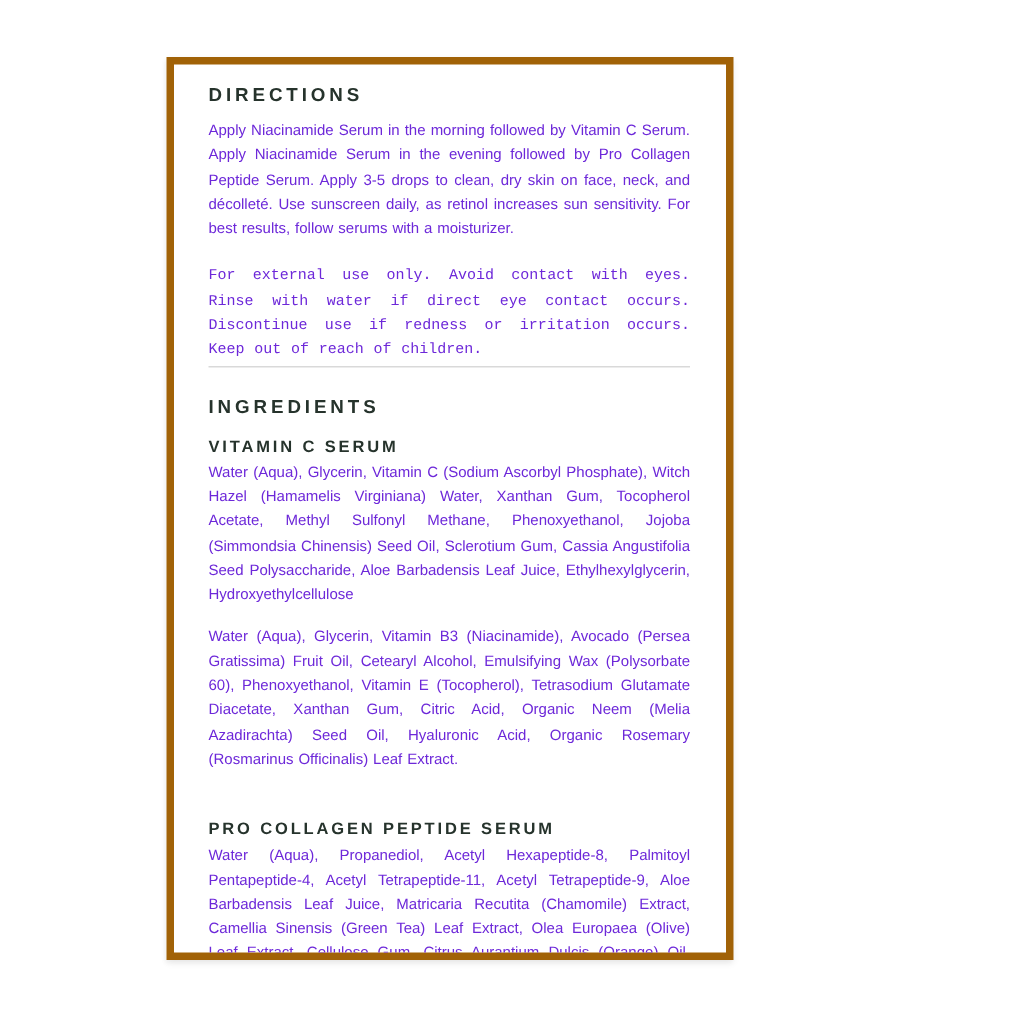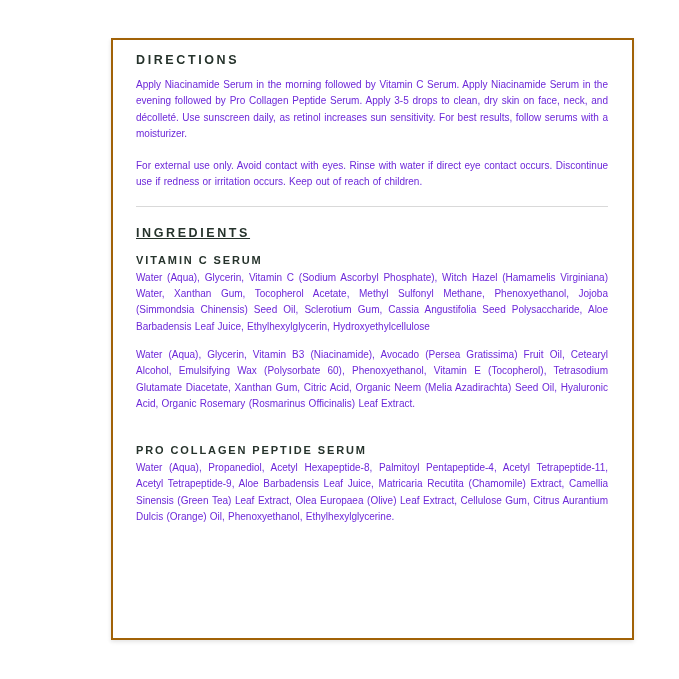--- a/index.html
+++ b/index.html
@@ -14,25 +14,25 @@
     position: relative;
     width: 679px;
     height: 679px;
     background: #ffffff;
     overflow: hidden;
   }
   .label-card {
     position: absolute;
     left: 111px;
     top: 38px;
-    width: 523px;
+    width: 378px;
     height: 602px;
     box-sizing: border-box;
     background: #ffffff;
-    border: 2px solid #a16207;
+    border: 5px solid #a16207;
     box-shadow: 0 2px 5px rgba(0,0,0,0.07), -1px 2px 3px rgba(0,0,0,0.04);
     padding: 13px 24px 14px 23px;
     overflow: hidden;
   }
   .section-heading {
     font-size: 12.5px;
     font-weight: bold;
     letter-spacing: 2.6px;
     color: #26332c;
     margin: 0 0 9px 0;
@@ -48,30 +48,30 @@
   }
   .body-text {
     font-size: 10px;
     line-height: 16.3px;
     color: #6d28d9;
     text-align: justify;
     margin: 0;
     word-spacing: 0.5px;
   }
   .para-usage   { margin-bottom: 16px; }
-  .para-warning { margin-bottom: 15px; }
+  .para-warning { margin-bottom: 1px; font-family: Liberation Mono, monospace; }
   .divider {
     border: none;
     border-top: 1px solid #d9d9d9;
     margin: 0 0 19px 0;
     height: 0;
   }
   .ingredient-block { margin-bottom: 12px; }
   .ingredient-block:last-child { margin-bottom: 0; margin-top: 31px; }
-  .ingredients-heading-space { margin-bottom: 12px; text-decoration: underline; }
+  .ingredients-heading-space { margin-bottom: 12px; }
 </style>
 </head>
 <body>
 
 <div class="stage">
   <div class="label-card">
 
     <div class="section-heading">DIRECTIONS</div>
 
     <p class="body-text para-usage">Apply Niacinamide Serum in the morning followed by Vitamin C Serum. Apply Niacinamide Serum in the evening followed by Pro Collagen Peptide Serum. Apply 3-5 drops to clean, dry skin on face, neck, and décolleté. Use sunscreen daily, as retinol increases sun sensitivity. For best results, follow serums with a moisturizer.</p>

